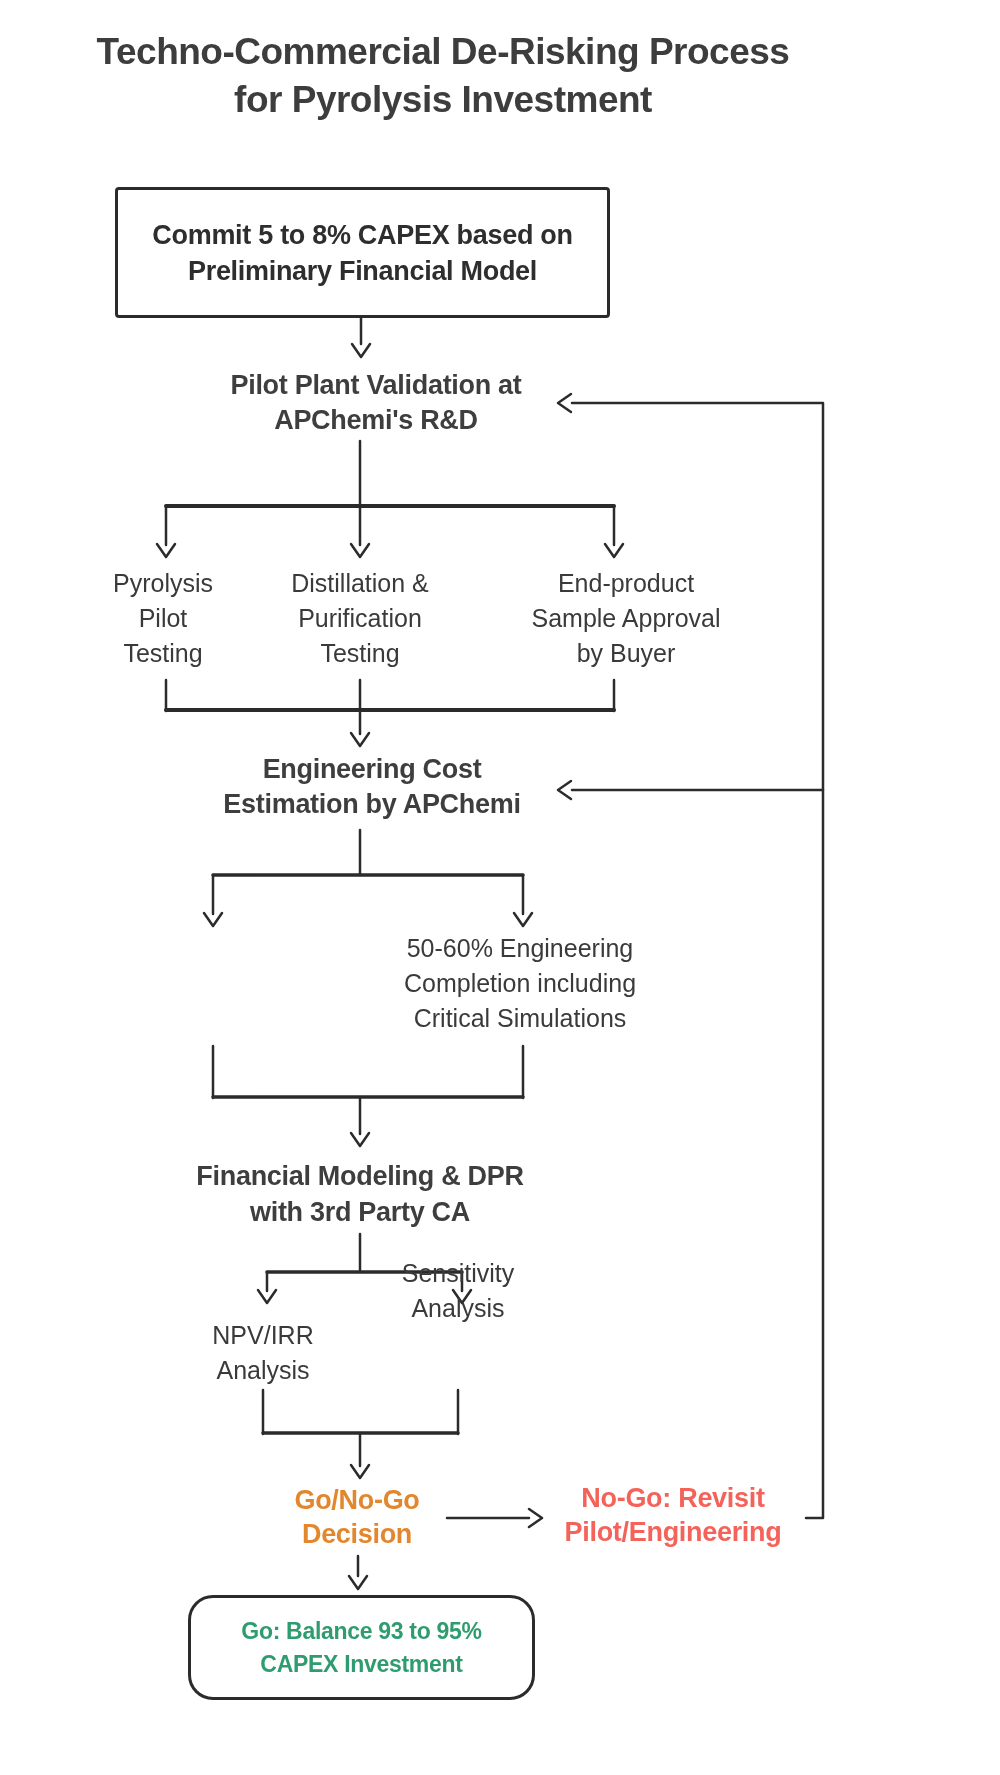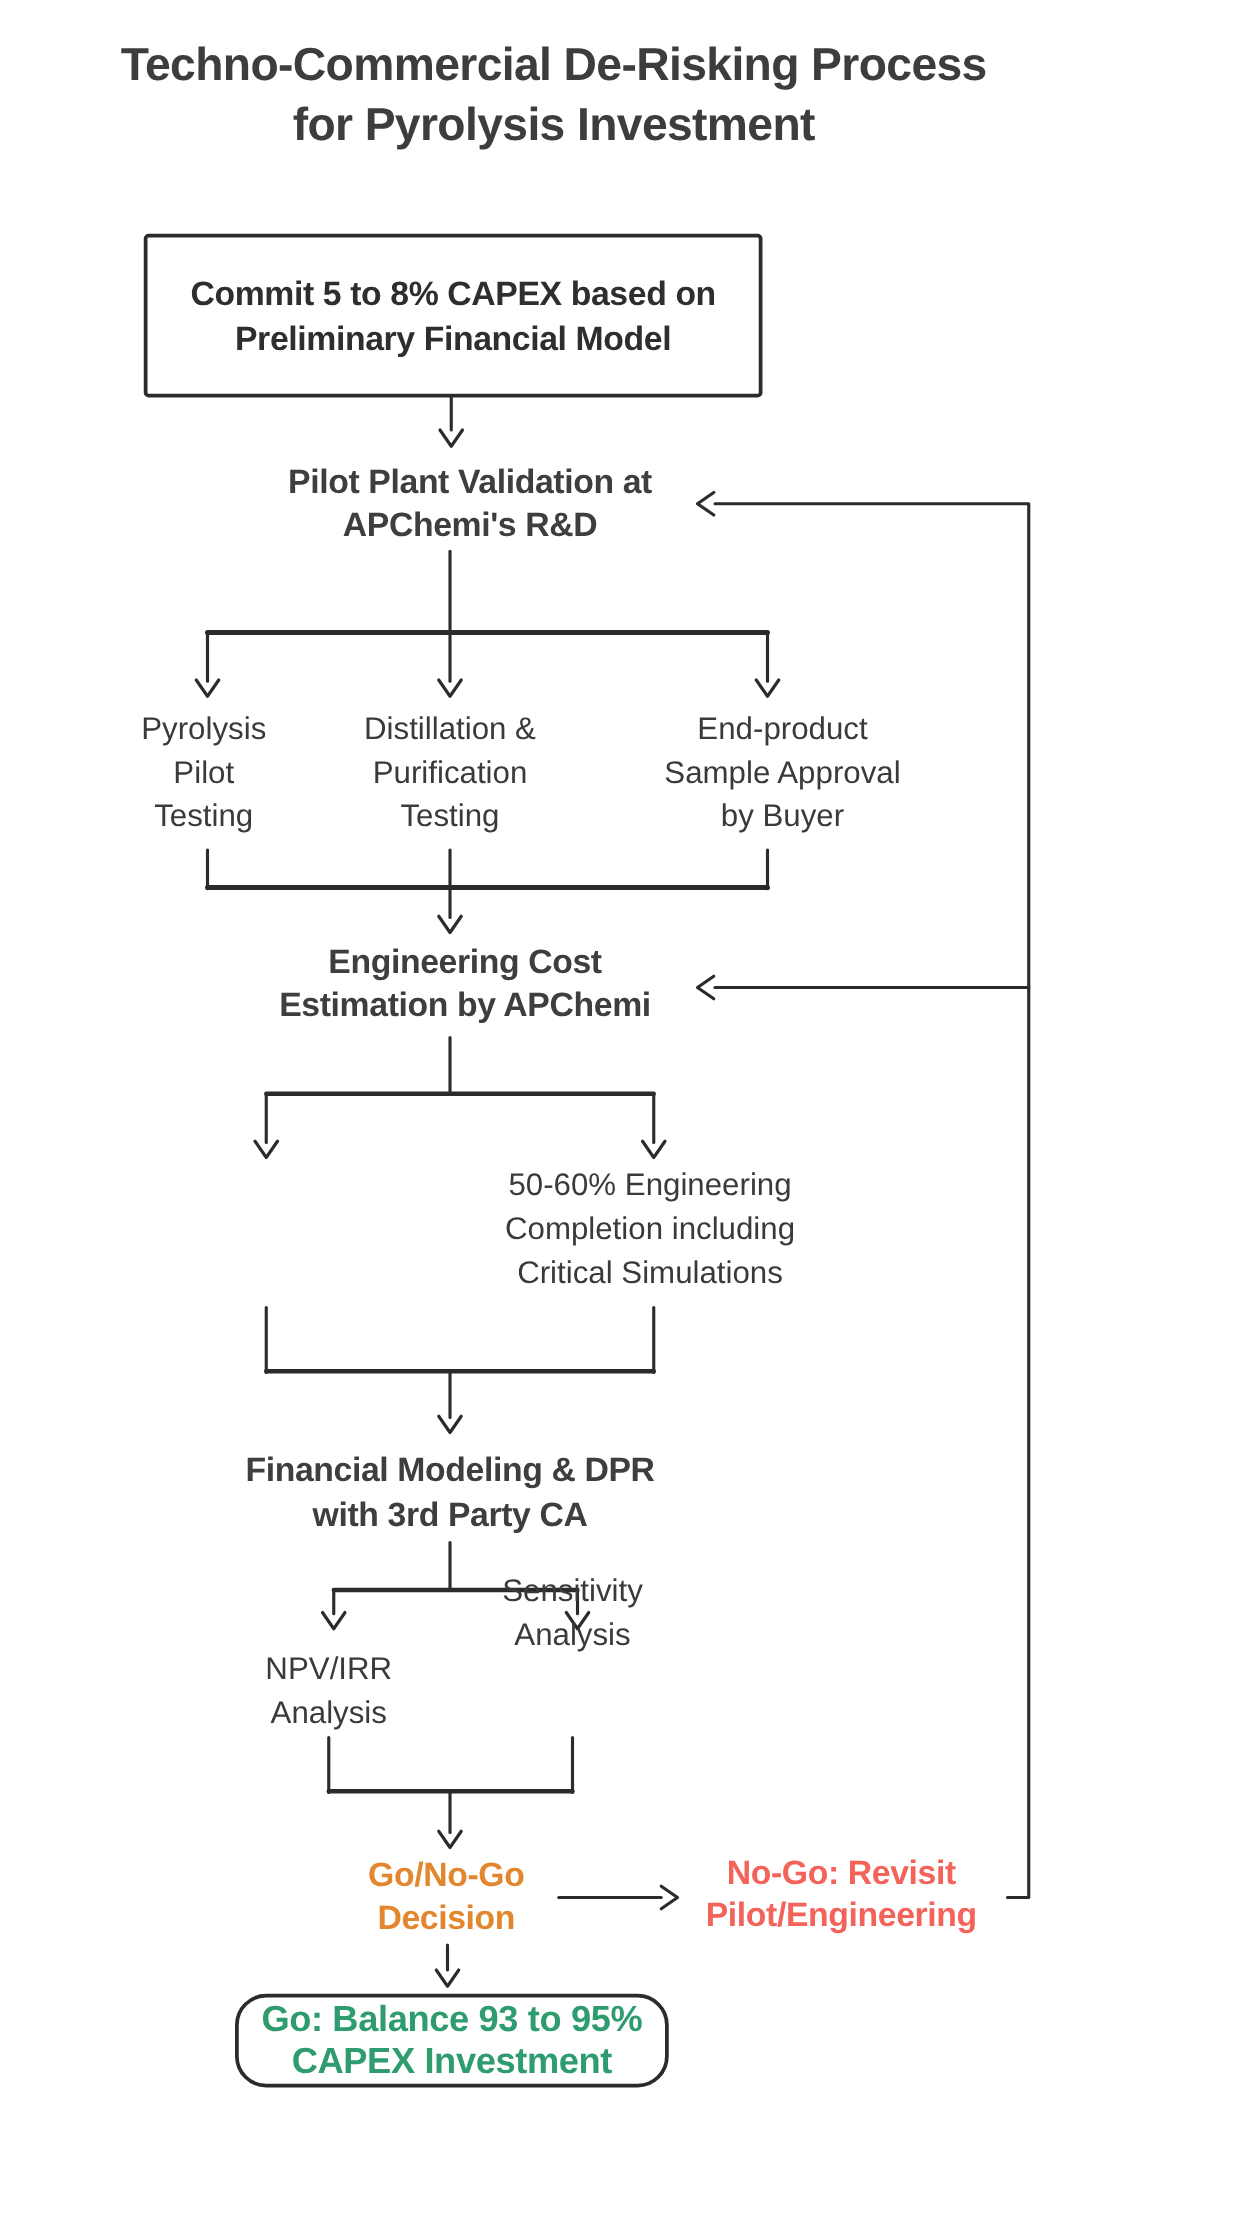--- a/index.html
+++ b/index.html
@@ -22,22 +22,22 @@
   .box {
     position:absolute; box-sizing:border-box; background:#ffffff;
     border:3.5px solid #2b2b2b; display:flex; flex-direction:column;
     align-items:center; justify-content:center; text-align:center; white-space:nowrap;
   }
   .box-commit {
     left:115px; top:187px; width:495px; height:131px; border-radius:4px;
     font-size:27px; font-weight:bold; line-height:36px; color:#2e2e2e; letter-spacing:-0.3px;
   }
   .box-go {
-    left:188px; top:1595px; width:347px; height:75px; border-radius:25px;
-    border-width:3px; font-size:29px; font-weight:bold; line-height:33px; letter-spacing:-0.3px;
+    left:188px; top:1595px; width:347px; height:105px; border-radius:25px;
+    border-width:3px; font-size:23px; font-weight:bold; line-height:33px; letter-spacing:-0.3px;
   }
   .decision { font-size:27px; font-weight:bold; line-height:34px; letter-spacing:-0.3px; }
 </style>
 </head>
 <body>
 
 <div class="canvas">
 
   <svg class="connectors" viewBox="0 0 1000 1775" fill="none" stroke="#2b2b2b" stroke-width="2.5" stroke-linecap="round" stroke-linejoin="round">
 

